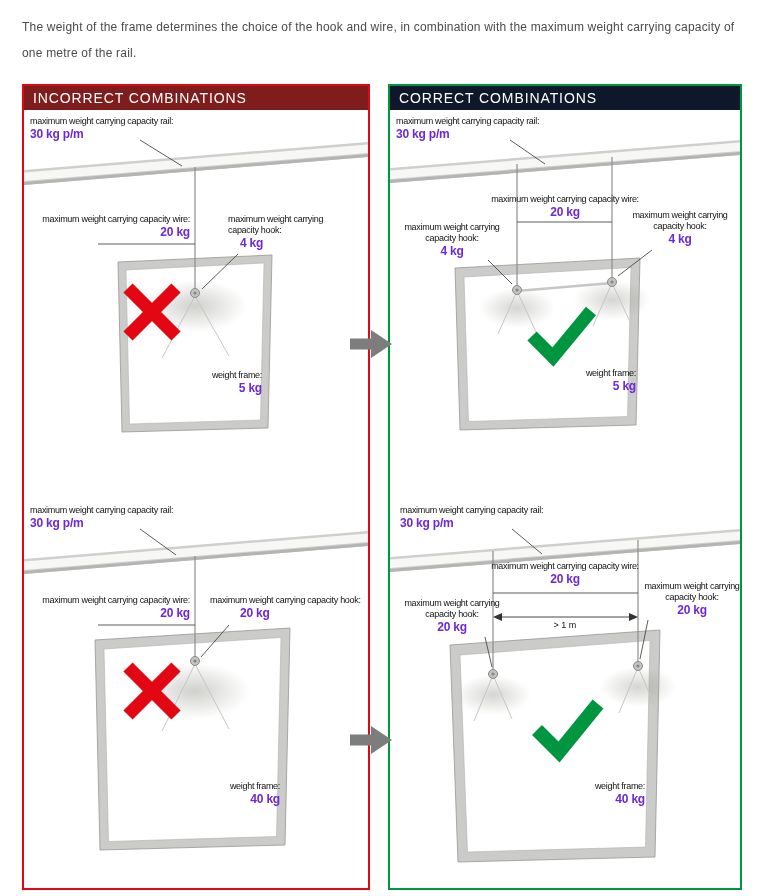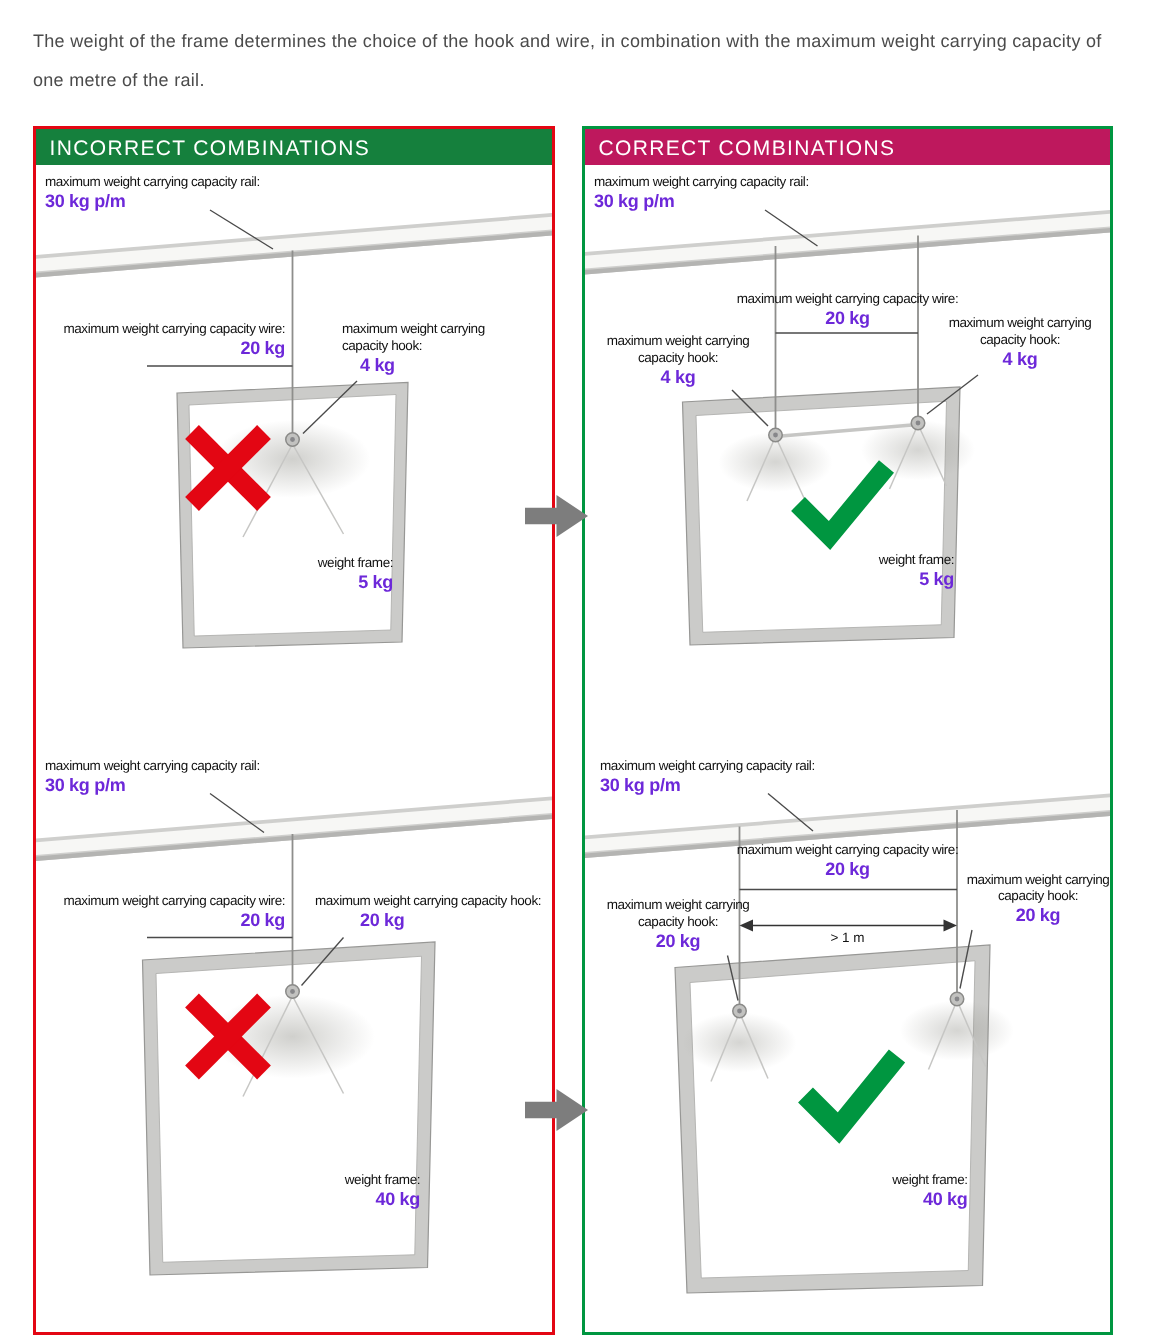--- a/index.html
+++ b/index.html
@@ -8,22 +8,22 @@
   .page { position:relative; width:774px; height:896px; background:#fff; overflow:hidden; }
 
   .intro { position:absolute; left:22px; top:14px; width:724px;
            font-size:12px; line-height:26px; color:#4b4b4b; letter-spacing:.2px; }
 
   .combo-box { position:absolute; top:84px; height:806px; border:2px solid; background:#fff; }
   .combo-box.incorrect { left:22px; width:348px; border-color:#e30613; }
   .combo-box.correct   { left:388px; width:354px; border-color:#009640; }
   .box-header { height:24px; display:flex; align-items:center; padding-left:9px;
                 color:#fff; font-size:14px; letter-spacing:.9px; font-weight:400; }
-  .incorrect .box-header { background:#15803d; }
-  .correct   .box-header { background:#be185d; }
+  .incorrect .box-header { background:#7f1d1d; }
+  .correct   .box-header { background:#0f172a; }
 
   .panel { position:relative; height:389px; overflow:hidden; }
   .panel svg.art { position:absolute; left:0; top:0; }
 
   .ann { position:absolute; }
   .lbl { display:block; font-size:9px; letter-spacing:-.3px; line-height:11px; color:#111; }
   .val { display:block; font-size:12px; font-weight:bold; line-height:14px; letter-spacing:-.2px; color:#6d28d9; }
   .ind  { margin-left:12px; }
   .ind2 { margin-left:30px; }
   .align-r { text-align:right; }

